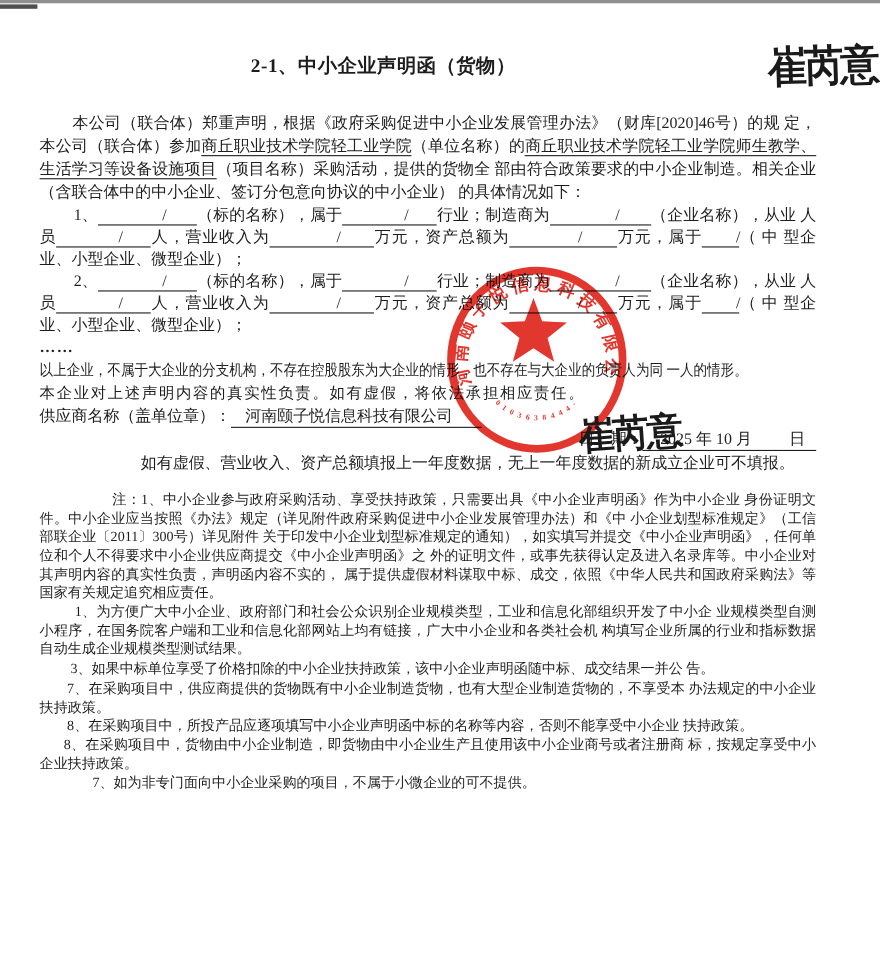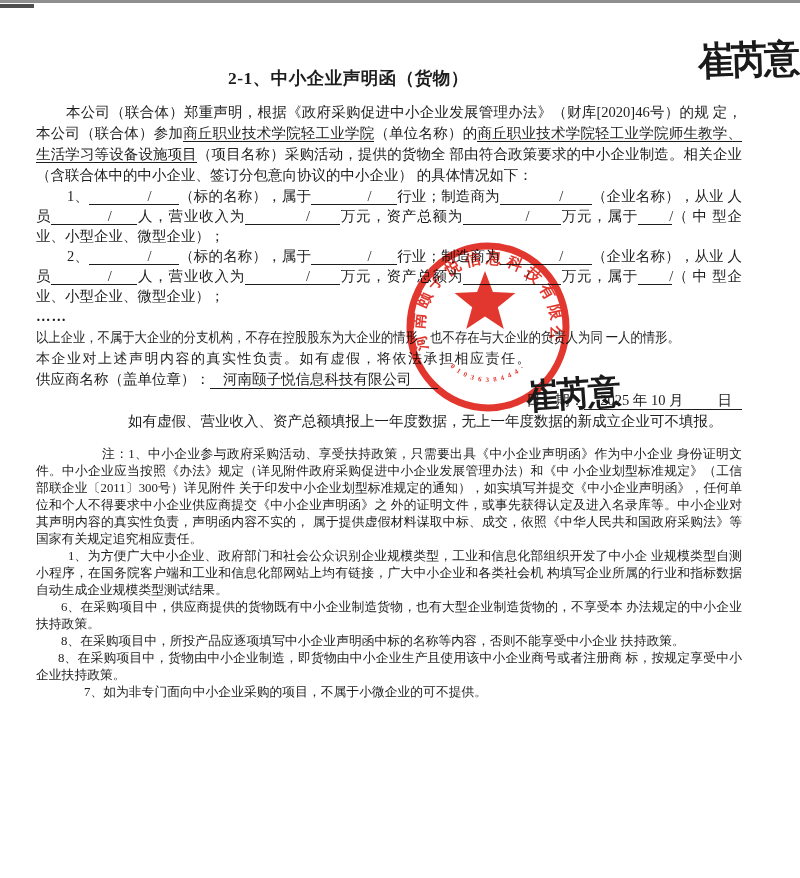--- a/index.html
+++ b/index.html
@@ -4,21 +4,21 @@
 <style>
   html,body{margin:0;padding:0;background:#fff;}
   .doc{
     position:relative;width:800px;height:878px;background:#ffffff;overflow:hidden;
     font-family:"Liberation Serif","DejaVu Serif",serif;color:#1d1d1d;
   }
   .top-line{position:absolute;top:0;left:0;width:800px;height:3px;background:#8f8f8f;}
   .corner-mark{position:absolute;top:4px;left:0;width:34px;height:4px;background:#4f4f4f;}
 
   .title{
-    position:absolute;left:228px;top:66px;margin:0;
+    position:absolute;left:228px;top:47px;margin:0;
     font-size:17.5px;font-weight:bold;letter-spacing:0.5px;white-space:nowrap;
   }
 
   .content{
     position:absolute;left:36px;top:102px;width:706px;
     font-size:14.5px;line-height:21px;text-align:justify;z-index:1;
   }
   .content p{margin:0;}
   .intro{text-indent:30px;}
   .entry{text-indent:31px;line-height:20px;margin-top:2px;text-align:justify;}
@@ -91,21 +91,22 @@
 
     <p class="supplier"><span>供应商名称（盖单位章）：</span><span class="ul">河南颐子悦信息科技有限公司</span></p>
 
     <p class="dateline"><span>日　期：</span><span class="ul"><span>2025 年 10 月</span><span class="day-gap"></span><span>日</span></span></p>
 
     <p class="fillnote">如有虚假、营业收入、资产总额填报上一年度数据，无上一年度数据的新成立企业可不填报。</p>
 
     <div class="notes">
       <p class="note1">注：1、中小企业参与政府采购活动、享受扶持政策，只需要出具《中小企业声明函》作为中小企业 身份证明文件。中小企业应当按照《办法》规定（详见附件政府采购促进中小企业发展管理办法）和《中 小企业划型标准规定》（工信部联企业〔2011〕300号）详见附件 关于印发中小企业划型标准规定的通知），如实填写并提交《中小企业声明函》，任何单位和个人不得要求中小企业供应商提交《中小企业声明函》之 外的证明文件，或事先获得认定及进入名录库等。中小企业对其声明内容的真实性负责，声明函内容不实的， 属于提供虚假材料谋取中标、成交，依照《中华人民共和国政府采购法》等国家有关规定追究相应责任。</p>
       <p class="note2">1、为方便广大中小企业、政府部门和社会公众识别企业规模类型，工业和信息化部组织开发了中小企 业规模类型自测小程序，在国务院客户端和工业和信息化部网站上均有链接，广大中小企业和各类社会机 构填写企业所属的行业和指标数据自动生成企业规模类型测试结果。</p>
-      <p class="note4">6、在采购项目中，供应商提供的货物既有中小企业制造货物，也有大型企业制造货物的，不享受本 办法规定的中小企业扶持政策。</p>
+      <p class="note3">3、如果中标单位享受了价格扣除的中小企业扶持政策，该中小企业声明函随中标、成交结果一并公 告。</p>
+      <p class="note4">7、在采购项目中，供应商提供的货物既有中小企业制造货物，也有大型企业制造货物的，不享受本 办法规定的中小企业扶持政策。</p>
       <p class="note5">8、在采购项目中，所投产品应逐项填写中小企业声明函中标的名称等内容，否则不能享受中小企业 扶持政策。</p>
       <p class="note6">8、在采购项目中，货物由中小企业制造，即货物由中小企业生产且使用该中小企业商号或者注册商 标，按规定享受中小企业扶持政策。</p>
       <p class="note7">7、如为非专门面向中小企业采购的项目，不属于小微企业的可不提供。</p>
     </div>
   </div>
 
   <svg class="seal" viewBox="0 0 180 186" xmlns="http://www.w3.org/2000/svg">
     <defs>
       <path id="sealTopArc" d="M 29.9 114.9 A 64 64 0 1 1 150.1 114.9" fill="none"></path>
       <path id="sealBottomArc" d="M 44.95 124.55 A 55 55 0 0 0 135.05 124.55" fill="none"></path>

